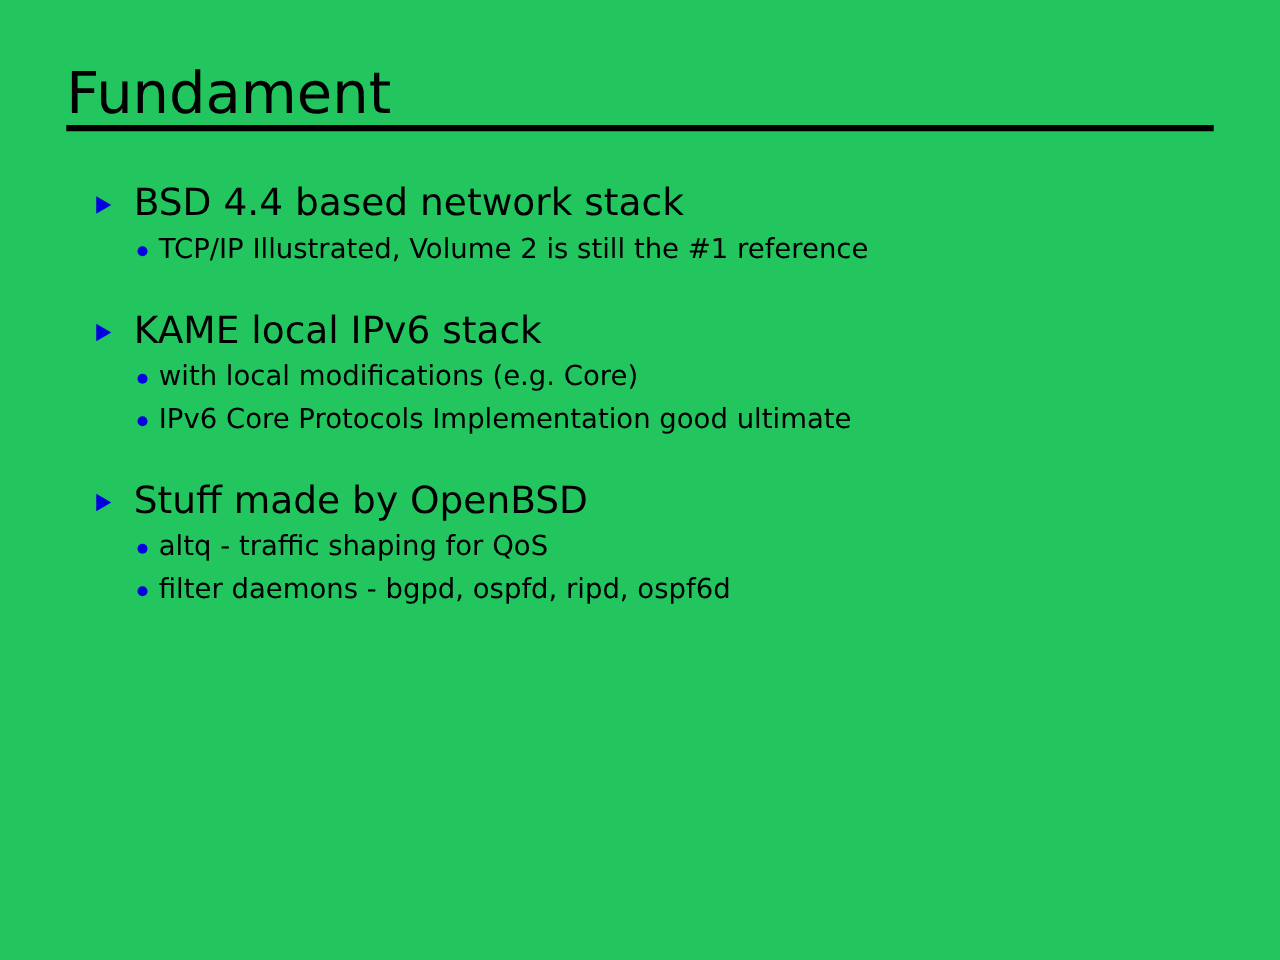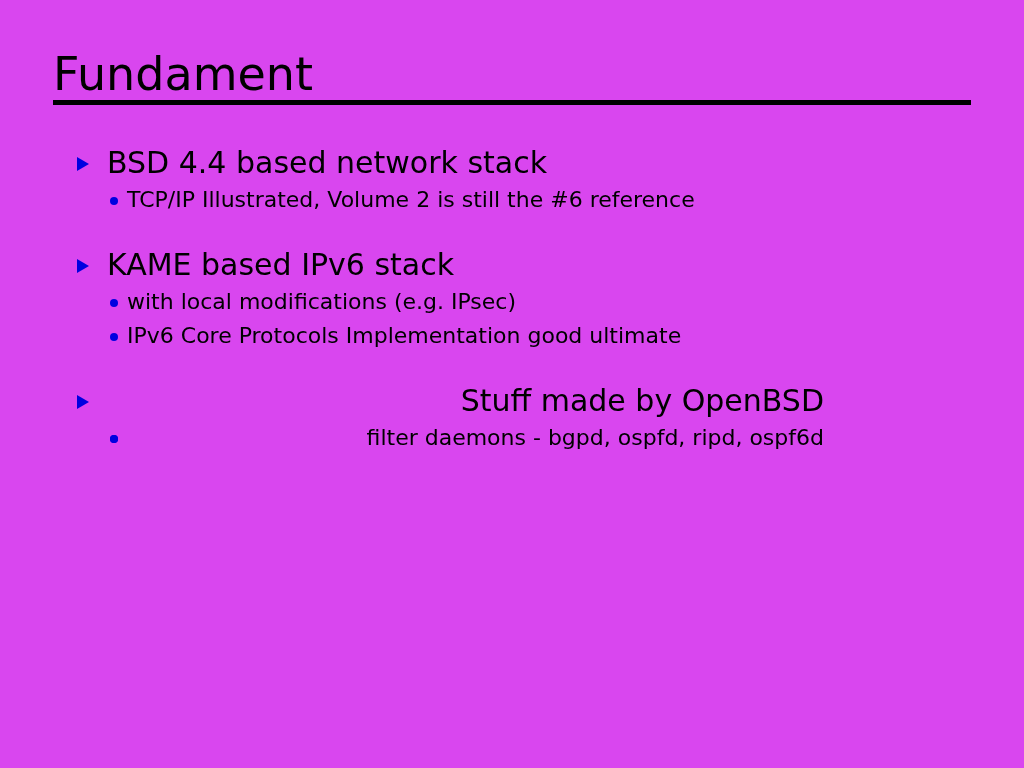--- a/index.html
+++ b/index.html
@@ -14,21 +14,21 @@
     overflow: hidden;
     font-family: "DejaVu Sans", sans-serif;
     color: #000000;
     -webkit-font-smoothing: antialiased;
   }
 
   .slide {
     position: relative;
     width: 1024px;
     height: 768px;
-    background: #d946ef;
+    background: #22c55e;
   }
 
   
   .slide-title {
     position: absolute;
     left: 53px;
     top: 48px;
     font-size: 46px;
     line-height: 52px;
     font-weight: normal;
@@ -52,21 +52,20 @@
     left: 0;
     top: 143px;
     width: 824px;
   }
 
   .group {
     margin: 0 0 28px 0;
   }
   .group:last-child {
     margin-bottom: 0;
-    text-align: right;
   }
 
   
   .l1 {
     position: relative;
     padding-left: 107px;
     font-size: 30px;
     line-height: 40px;
     color: #000000;
     white-space: nowrap;
@@ -117,50 +116,51 @@
   <div class="body-area">
 
     <div class="group">
       <div class="l1">
         <span class="marker-tri" style="border-left-color: rgb(0, 0, 224);"></span>
         <span>BSD 4.4 based network stack</span>
       </div>
       <div class="sub-list">
         <div class="l2">
           <span class="marker-dot" style="background: rgb(0, 0, 224);"></span>
-          <span>TCP/IP Illustrated, Volume 2 is still the #6 reference</span>
+          <span>TCP/IP Illustrated, Volume 2 is still the #1 reference</span>
         </div>
       </div>
     </div>
 
     <div class="group">
       <div class="l1">
         <span class="marker-tri" style="border-left-color: rgb(0, 0, 224);"></span>
-        <span>KAME based IPv6 stack</span>
+        <span>KAME local IPv6 stack</span>
       </div>
       <div class="sub-list">
         <div class="l2">
           <span class="marker-dot" style="background: rgb(0, 0, 224);"></span>
-          <span>with local modifications (e.g. IPsec)</span>
+          <span>with local modifications (e.g. Core)</span>
         </div>
         <div class="l2">
           <span class="marker-dot" style="background: rgb(0, 0, 224);"></span>
           <span>IPv6 Core Protocols Implementation good ultimate</span>
         </div>
       </div>
     </div>
 
     <div class="group">
       <div class="l1">
         <span class="marker-tri" style="border-left-color: rgb(0, 0, 224);"></span>
         <span>Stuff made by OpenBSD</span>
       </div>
       <div class="sub-list">
         <div class="l2">
           <span class="marker-dot" style="background: rgb(0, 0, 224);"></span>
+          <span>altq - traffic shaping for QoS</span>
         </div>
         <div class="l2">
           <span class="marker-dot" style="background: rgb(0, 0, 224);"></span>
           <span>filter daemons - bgpd, ospfd, ripd, ospf6d</span>
         </div>
       </div>
     </div>
 
   </div>
 </div>

